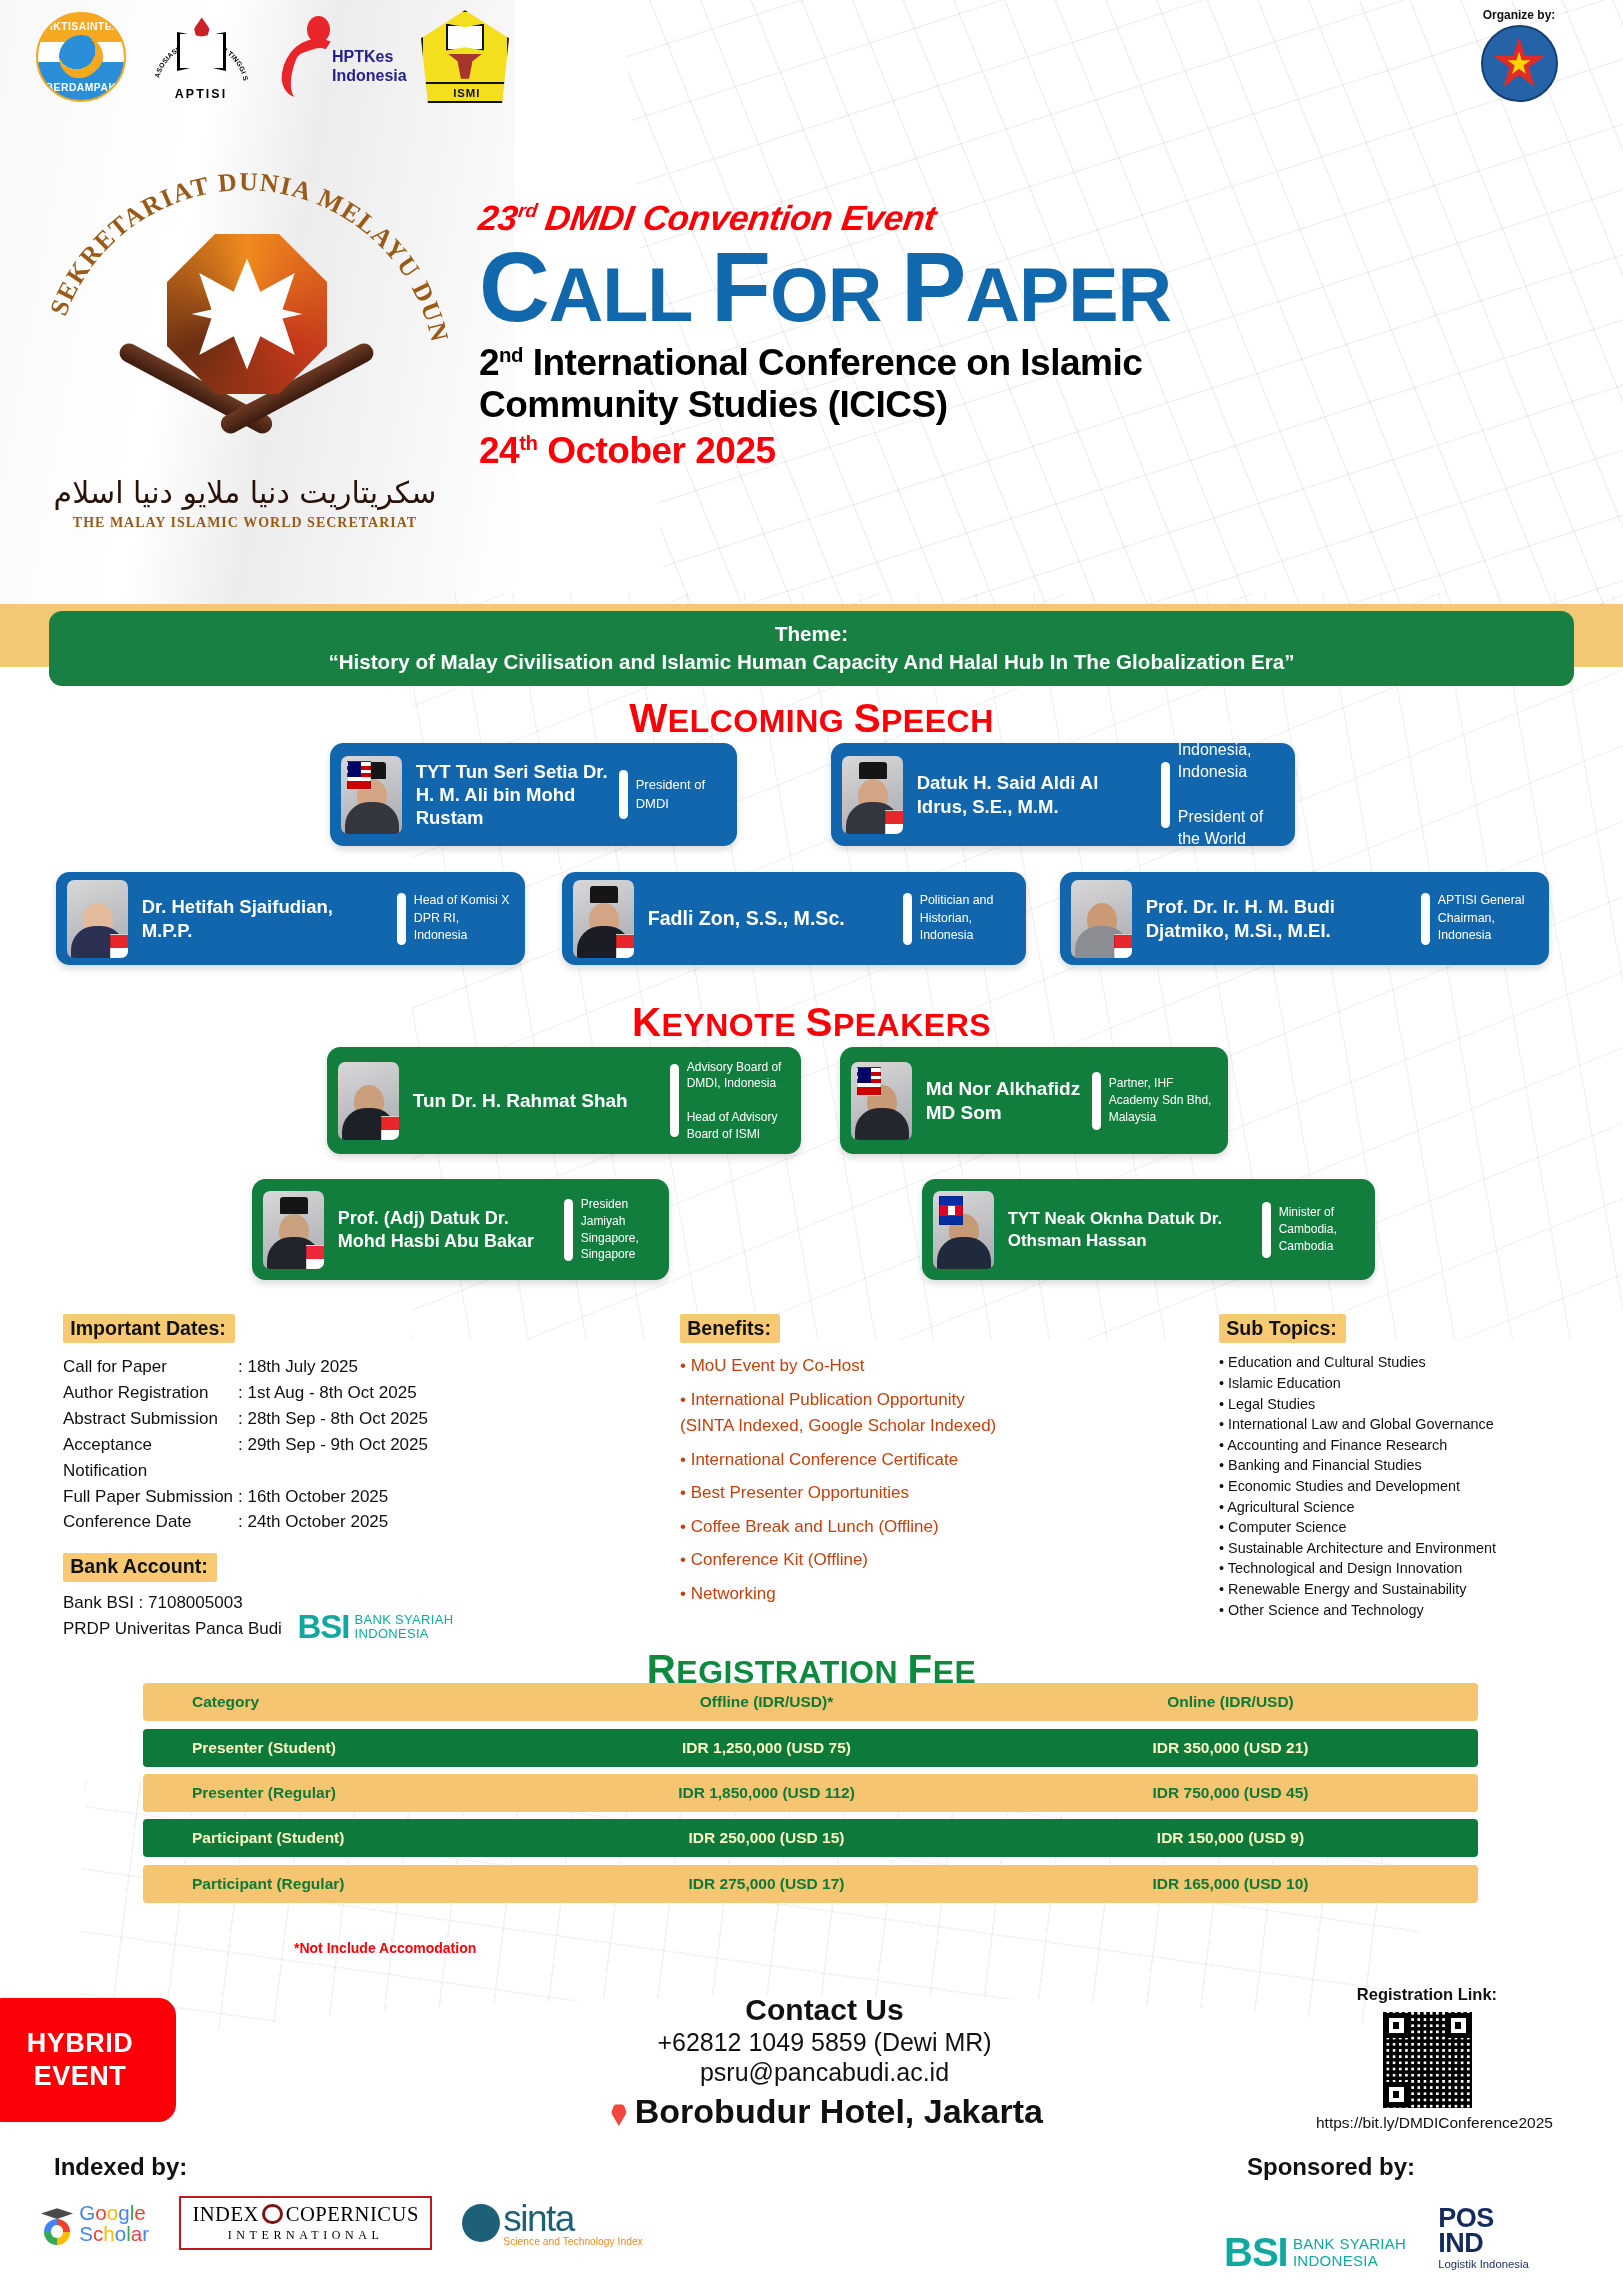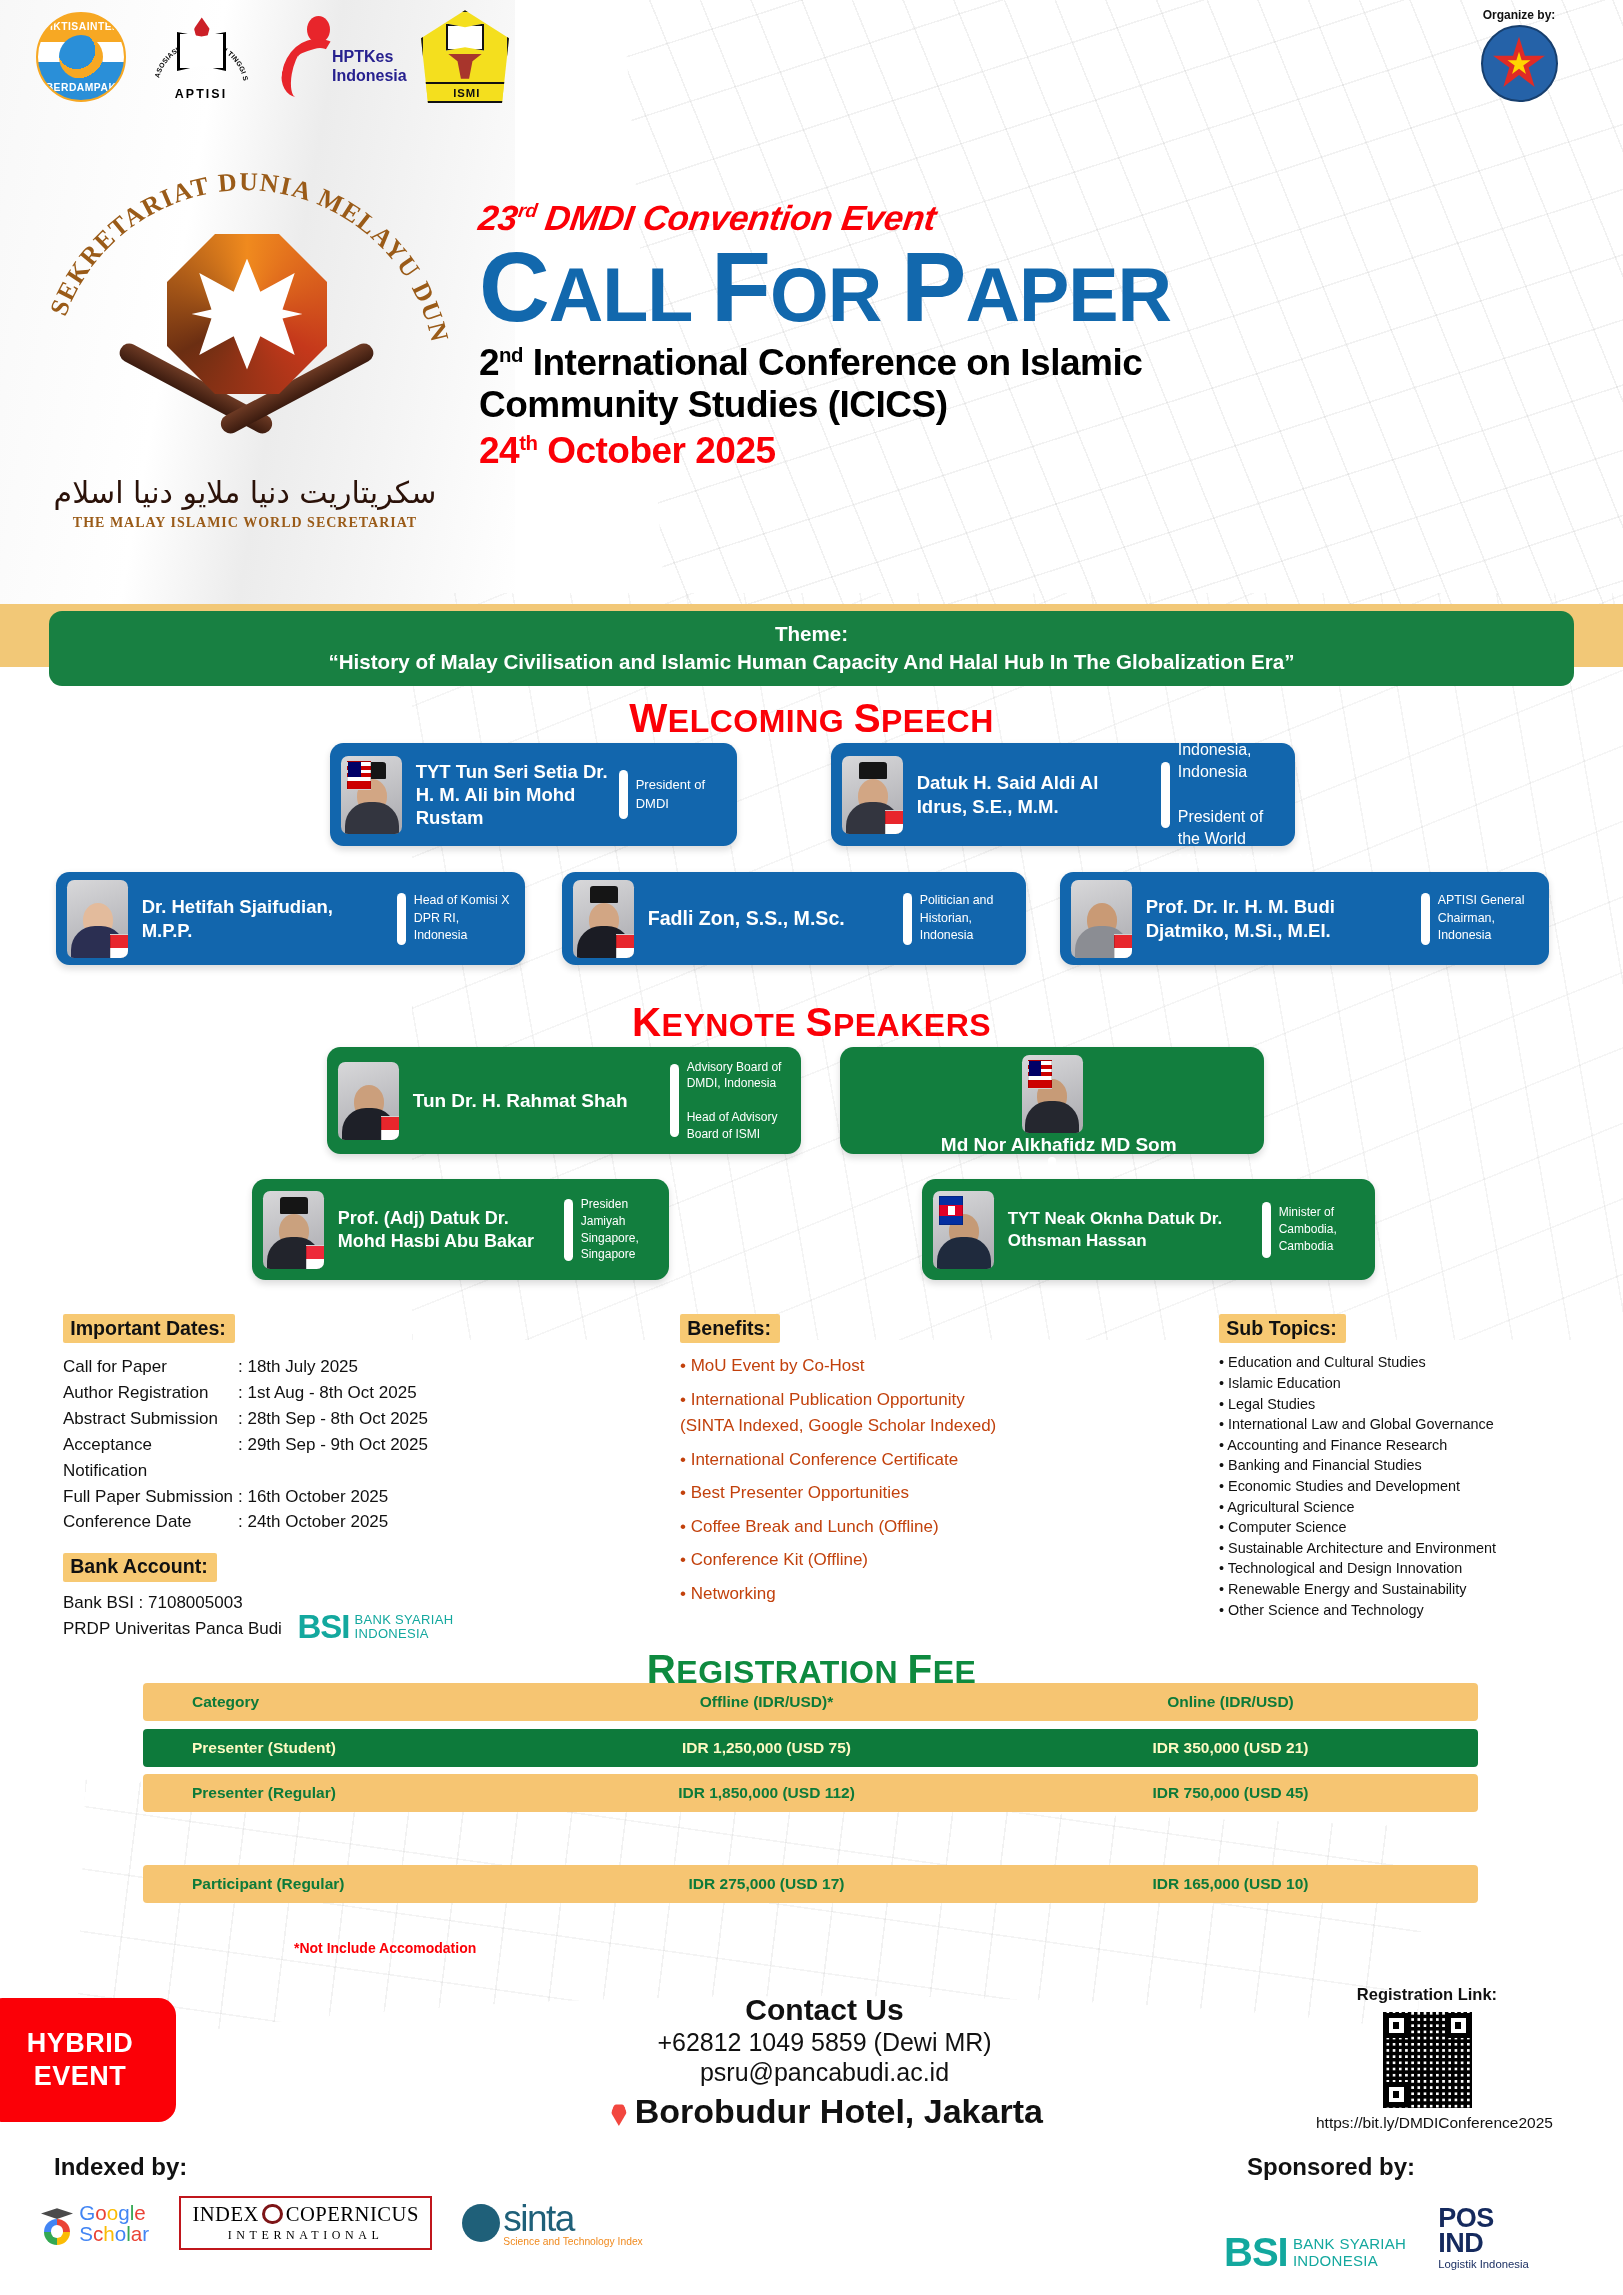--- a/index.html
+++ b/index.html
@@ -541,21 +541,21 @@
         <div class="torso" style="background:#1e2028;"></div>
       <div class="flag id"></div>
     </div>
     <div class="name" style="font-size:19px;">Tun Dr. H. Rahmat Shah</div>
     <div class="pill" style="height:73px;"></div>
     <div class="role" style="font-size:12px; width:103px; white-space:pre-line;">Advisory Board of DMDI, Indonesia
 
 Head of Advisory Board of ISMI</div>
   </div>
 
-  <div class="card green" style="left:840px; top:1047px; width:424px; height:107px;flex-direction:column;">
+  <div class="card green" style="left:840px; top:1047px; width:388px; height:107px;">
     <div class="photo">
       <div class="face" style="background:#c79b77;"></div>
         <div class="torso" style="background:#25272f;"></div>
       <div class="flag my"></div>
     </div>
     <div class="name" style="font-size:19px;">Md Nor Alkhafidz MD Som</div>
     <div class="pill" style="height:58px;"></div>
     <div class="role" style="font-size:12px; width:108px;">Partner, IHF Academy Sdn Bhd, Malaysia</div>
   </div>
 
@@ -673,20 +673,25 @@
   <div class="fee-row green" style="top:1729px;">
     <div class="c1">Presenter (Student)</div>
     <div class="c2">IDR 1,250,000 (USD 75)</div>
     <div class="c3">IDR 350,000 (USD 21)</div>
   </div>
   <div class="fee-row amber" style="top:1774px;">
     <div class="c1">Presenter (Regular)</div>
     <div class="c2">IDR 1,850,000 (USD 112)</div>
     <div class="c3">IDR 750,000 (USD 45)</div>
   </div>
+  <div class="fee-row green" style="top:1819px;">
+    <div class="c1">Participant (Student)</div>
+    <div class="c2">IDR 250,000 (USD 15)</div>
+    <div class="c3">IDR 150,000 (USD 9)</div>
+  </div>
   <div class="fee-row amber" style="top:1865px;">
     <div class="c1">Participant (Regular)</div>
     <div class="c2">IDR 275,000 (USD 17)</div>
     <div class="c3">IDR 165,000 (USD 10)</div>
   </div>
   <div class="fee-note">*Not Include Accomodation</div>
 
   <div class="hybrid">
     <div>HYBRID</div>
     <div>EVENT</div>

